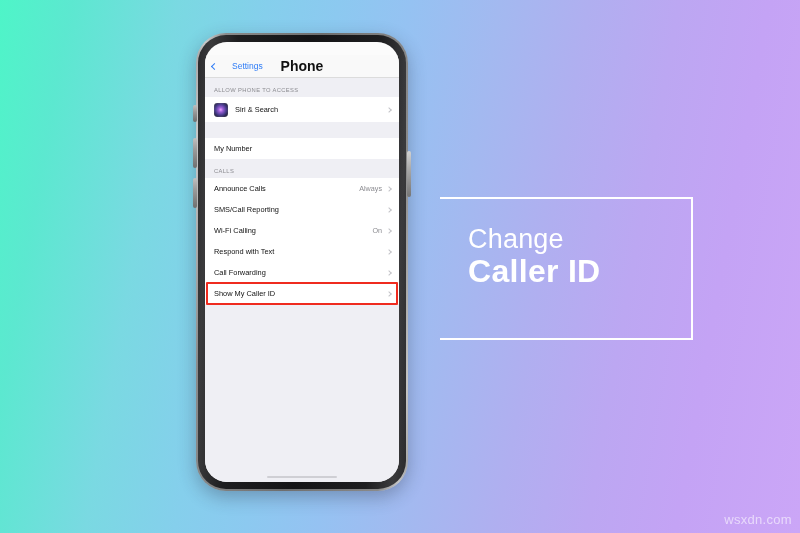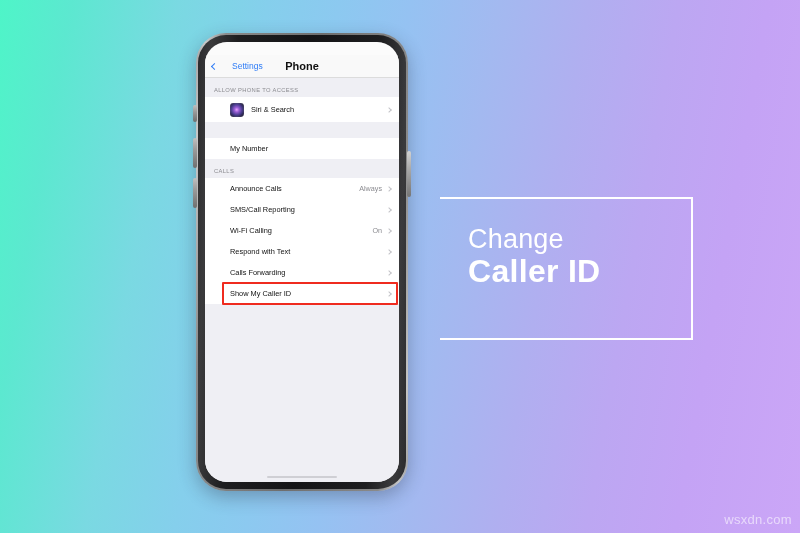--- a/index.html
+++ b/index.html
@@ -108,21 +108,21 @@
     width: 5px; height: 5px;
     border-left: 1.4px solid #2e7cf6;
     border-bottom: 1.4px solid #2e7cf6;
     transform: rotate(45deg);
     margin-right: 1px;
   }
   .nav-title {
     position: absolute;
     left: 0; right: 0;
     text-align: center;
-    font-size: 11px;
+    font-size: 14px;
     font-weight: bold;
     color: #111;
   }
 
   .ios-list {
     background: #efeff4;
     height: calc(100% - 36px);
     overflow: hidden;
   }
 
@@ -175,21 +175,20 @@
     flex: 0 0 auto;
     background:
       radial-gradient(circle at 48% 48%, #e9a6ff 0%, #9b5fd6 22%, #4a3d8f 52%, #1d1a3a 78%),
       linear-gradient(135deg, #3b2d6e, #16142e);
     box-shadow: inset 0 0 2px rgba(255,255,255,0.35);
   }
 
   
   .highlight-wrap {
     position: relative;
-    margin-left: 16px;
   }
   .highlight-box {
     position: absolute;
     left: 1px;
     right: 1px;
     top: -1px;
     bottom: -1px;
     border: 2px solid #ef2b1f;
     border-radius: 1px;
     pointer-events: none;
@@ -330,21 +329,21 @@
             </div>
           </div>
           <div class="highlight-wrap">
             <div class="row">
               <div class="row-label">Respond with Text</div>
               <span class="chev-right"></span>
             </div>
           </div>
           <div class="highlight-wrap">
             <div class="row">
-              <div class="row-label">Calls Forwarding</div>
+              <div class="row-label">Call Forwarding</div>
               <span class="chev-right"></span>
             </div>
           </div>
           <div class="highlight-wrap">
             <div class="row">
               <div class="row-label">Show My Caller ID</div>
               <span class="chev-right"></span>
             </div>
             <div class="highlight-box" style="border-color: rgb(239, 43, 31);"></div>
           </div>

